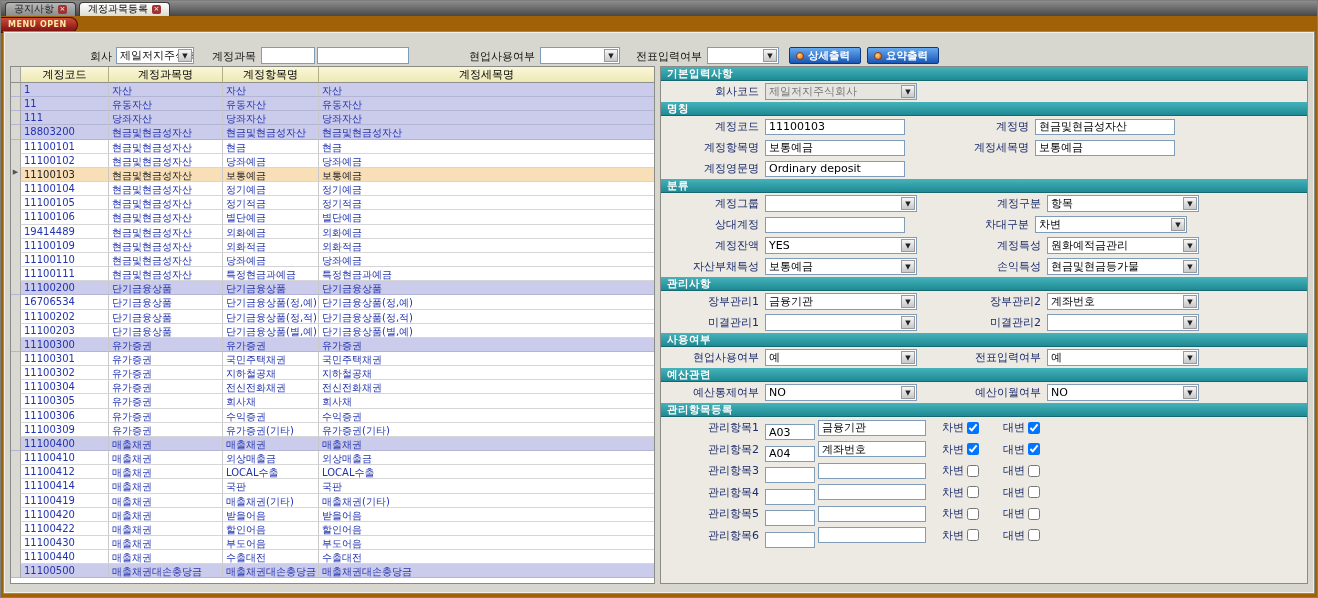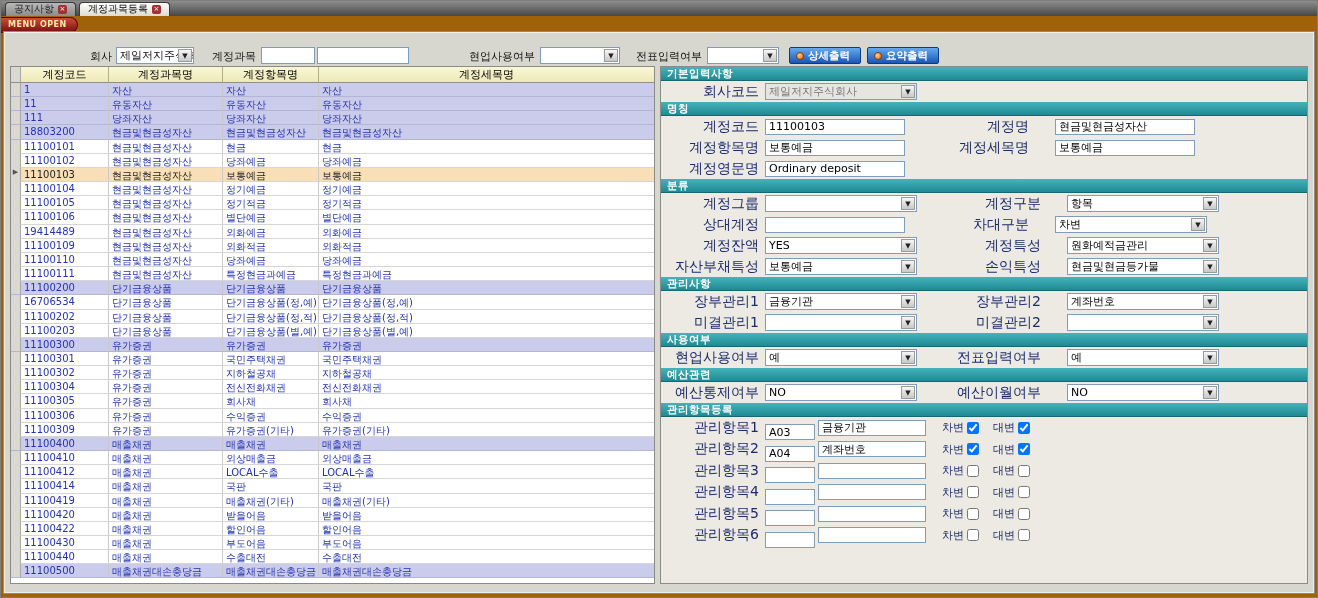--- a/index.html
+++ b/index.html
@@ -45,30 +45,30 @@
   .gc { border-right:1px solid #c9c9c9; border-bottom:1px solid #d6d6d6; padding:1px 0 0 3px; white-space:nowrap; overflow:hidden; }
   .g-row.group .gc { border-bottom:1px solid #b4b4d4; }
   .gc.ind { width:10px; background:#d9d8d2; border-right:1px solid #a9a8a2; padding:0; font-size:7px; color:#555; text-align:center; }
   .gc.code { width:88px; } .gc.name { width:114px; } .gc.item { width:96px; } .gc.detail { flex:1; border-right:none; }
 
   
   .panel { flex:1; border:1px solid #8a8a86; background:#eceae2; display:flex; flex-direction:column; overflow:hidden; }
   .sec-header { flex:none; height:14px; background:linear-gradient(#46b2ba,#1e8b94); border-bottom:1px solid #15686f; color:#fff; font-weight:bold; font-size:10.5px; line-height:13px; padding-left:6px; letter-spacing:.5px; }
   .f-row { display:flex; align-items:center; height:21px; flex:none; }
   .f-cell { display:flex; align-items:center; }
-  .f-cell + .f-cell { margin-left:26px;gap:20px; }
-  .f-label { width:104px; text-align:right; padding-right:6px; color:#1b2b6b; font-size:14px; white-space:nowrap; flex:none; }
+  .f-cell + .f-cell { margin-left:26px; }
+  .f-label { width:104px; text-align:right; padding-right:6px; color:#1b2b6b; font-size:11px; white-space:nowrap; flex:none; }
   .f-input { width:140px; height:16px; border:1px solid #7f9db9; background:#fff; font-size:11px; padding:0 3px; font-family:inherit; }
   .f-cell .sel { width:152px; }
   .m-row { display:flex; align-items:center; height:21.5px; flex:none; }
   .m-code { width:50px; height:16px; border:1px solid #7f9db9; font-size:11px; padding:0 3px; font-family:inherit;margin-top:9px; }
   .m-name { width:108px; height:16px; border:1px solid #7f9db9; font-size:11px; padding:0 3px; margin-left:3px; font-family:inherit; }
   .cb-label { color:#1b2b6b; font-size:11px; margin-left:16px; white-space:nowrap; }
   .cb { width:12px; height:12px; margin-left:3px; }
-  .cb-label.second { margin-left:14px; }
+  .cb-label.second { margin-left:24px; }
 </style>
 </head>
 <body>
 
 <div class="app">
 
   <div class="tabbar">
     <div class="tab inactive">
       <span>공지사항</span>
       <span class="tab-close">×</span>

